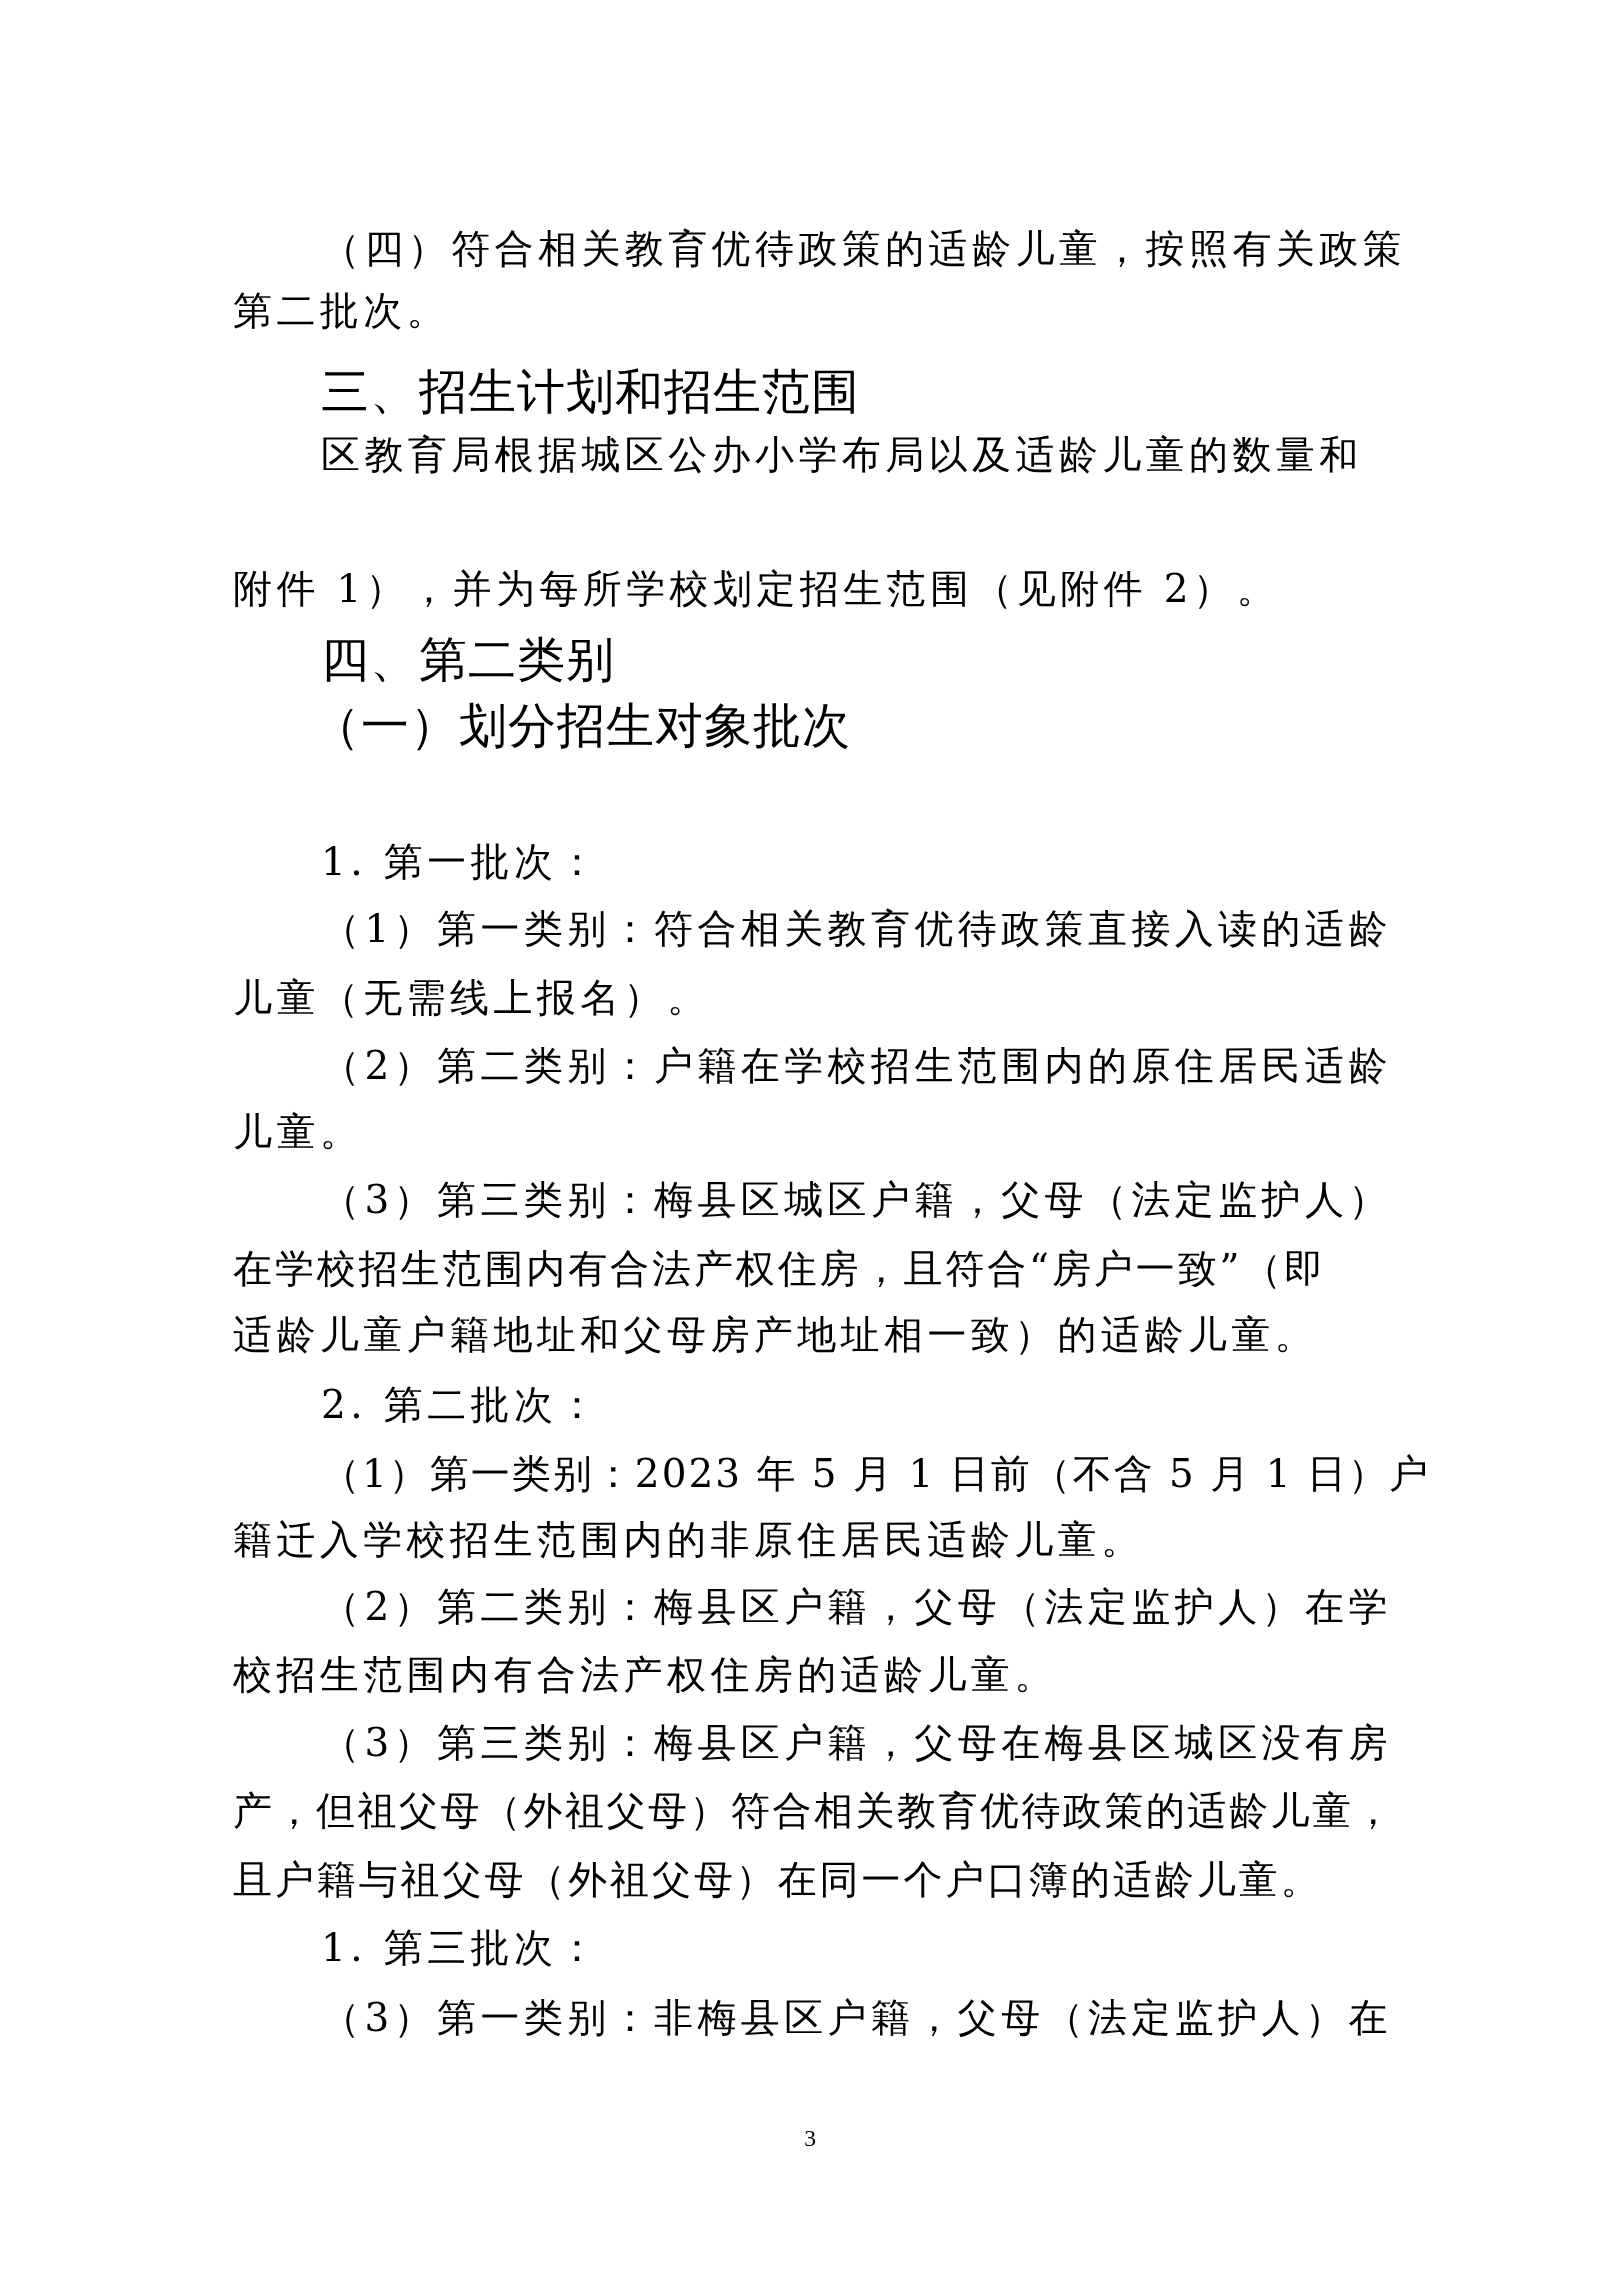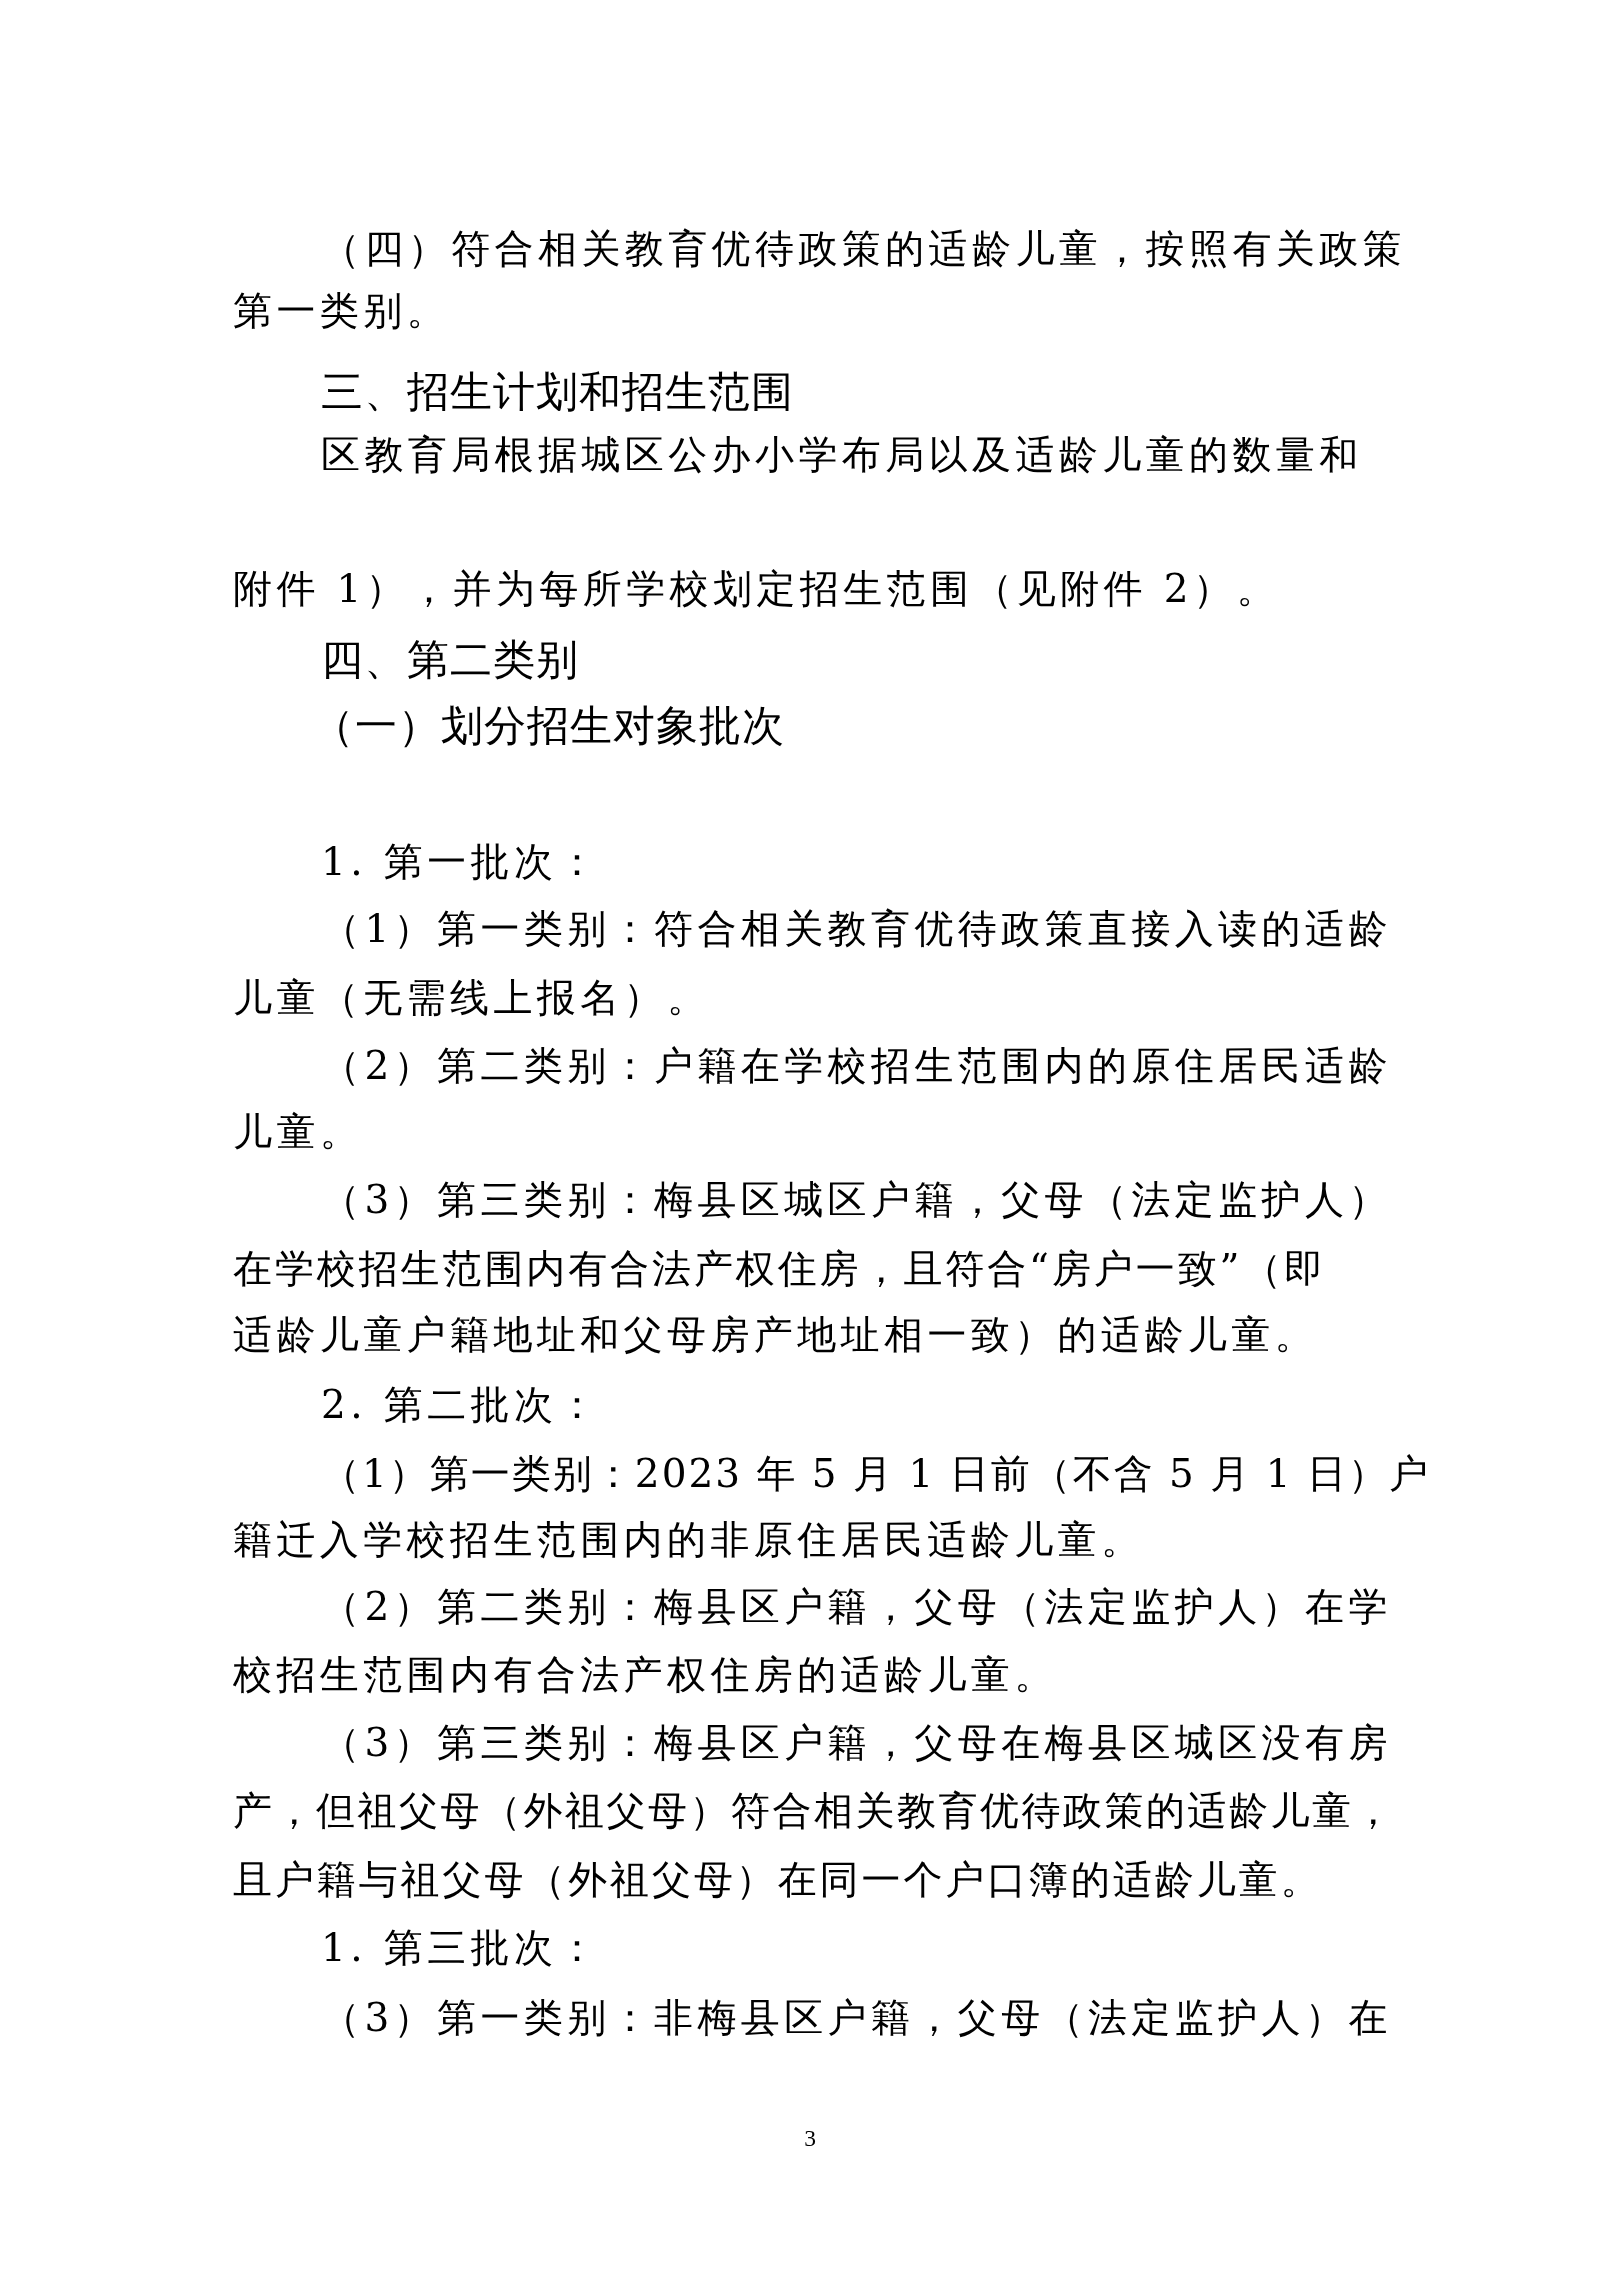--- a/index.html
+++ b/index.html
@@ -2,30 +2,30 @@
 <html><head>
 <meta charset="utf-8">
 <style>
   html, body { margin:0; padding:0; background:#ffffff; }
   body { width:1620px; height:2292px; position:relative; overflow:hidden;
          font-family:"DejaVu Serif","Liberation Serif",serif; color:#000; }
   .page { position:absolute; left:0; top:0; width:1620px; height:1724px; }
   .line { position:absolute; left:233px; width:1157px; height:69px; line-height:69px;
           font-size:39px; letter-spacing:4.4px; white-space:nowrap; }
   .ind { left:321px; }
-  .h { font-family:"DejaVu Sans","Liberation Sans",sans-serif; font-size:42px; letter-spacing:1px; }
+  .h { font-family:"DejaVu Sans","Liberation Sans",sans-serif; font-size:48px; letter-spacing:1px; }
   .pno { position:absolute; left:0; width:1620px; top:2125px; text-align:center;
          font-size:23.5px; font-family:"Liberation Serif",serif; }
 </style>
 </head>
 <body>
 
 <div class="page">
   <div class="line ind" style="top:214px">（四）符合相关教育优待政策的适龄儿童，按照有关政策</div>
-  <div class="line" style="top:276px">第一类别。</div>
+  <div class="line" style="top:276px">第二批次。</div>
   <div class="line ind h" style="top:357px">三、招生计划和招生范围</div>
   <div class="line ind" style="top:420px">区教育局根据城区公办小学布局以及适龄儿童的数量和</div>
   <div class="line" style="top:554px">附件 1），并为每所学校划定招生范围（见附件 2）。</div>
   <div class="line ind h" style="top:625px">四、第二类别</div>
   <div class="line ind h" style="top:691px; left:312px">（一）划分招生对象批次</div>
   <div class="line ind" style="top:827px">1. 第一批次：</div>
   <div class="line ind" style="top:894px">（1）第一类别：符合相关教育优待政策直接入读的适龄</div>
   <div class="line" style="top:963px">儿童（无需线上报名）。</div>
   <div class="line ind" style="top:1031px">（2）第二类别：户籍在学校招生范围内的原住居民适龄</div>
   <div class="line" style="top:1097px">儿童。</div>

